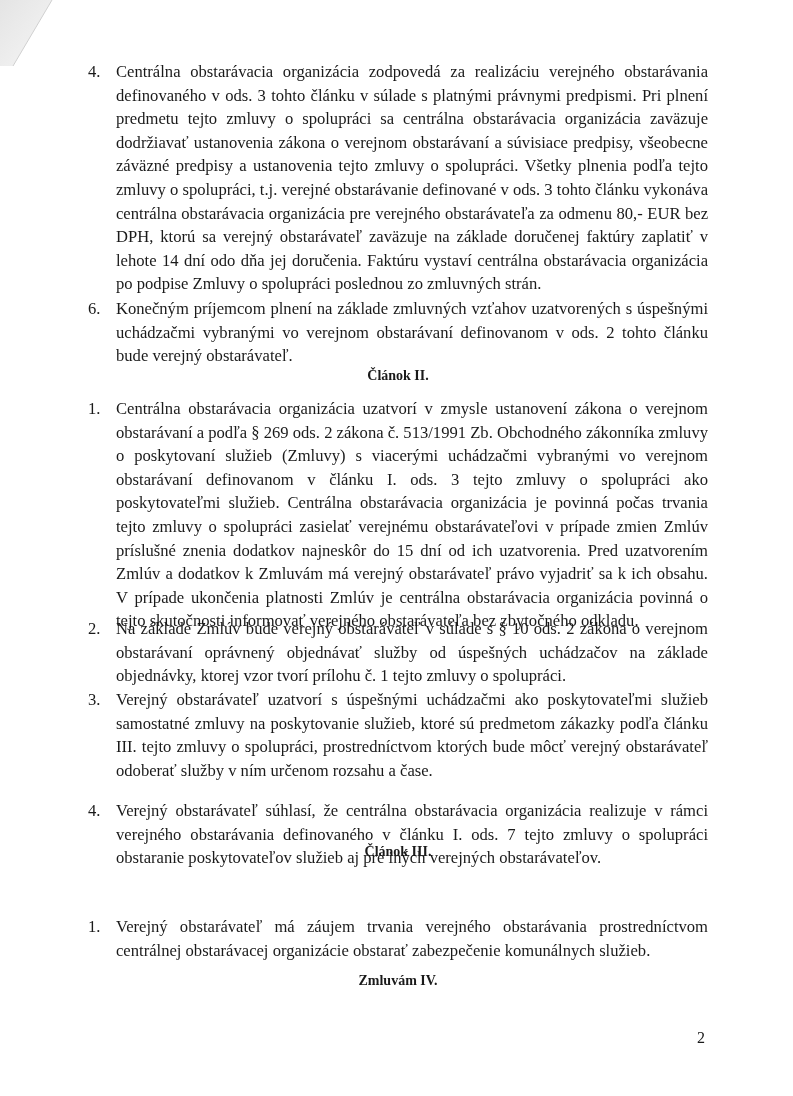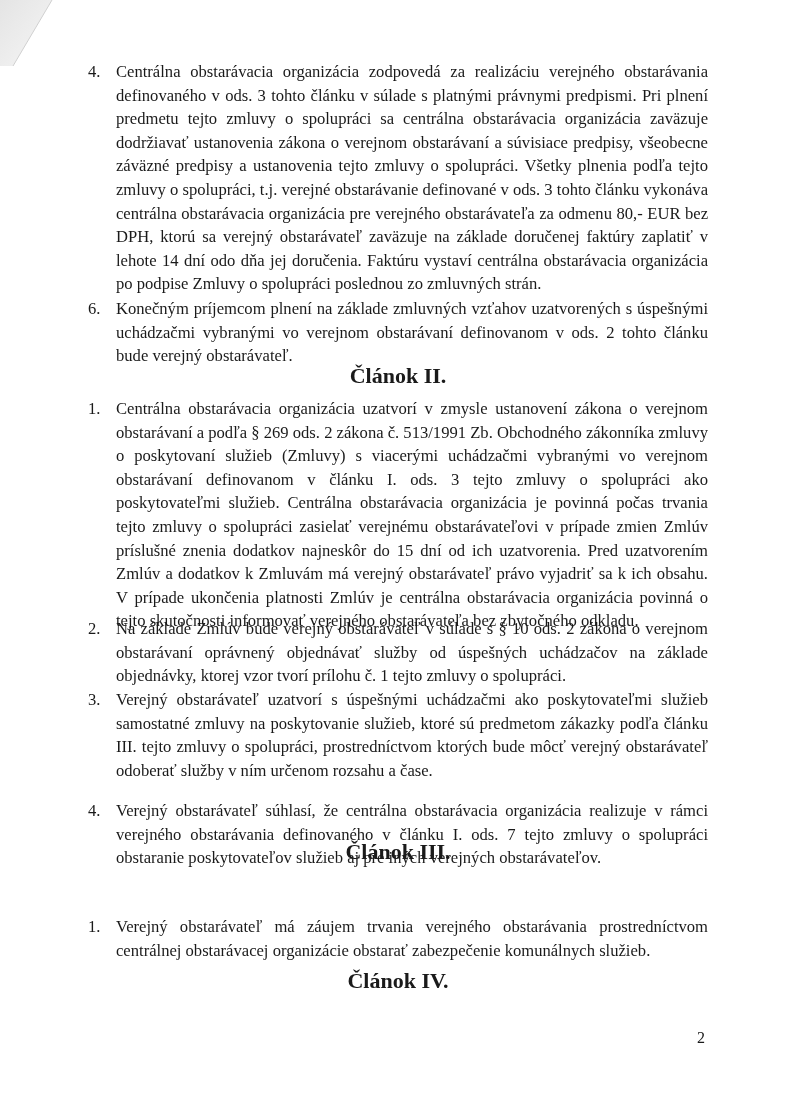--- a/index.html
+++ b/index.html
@@ -33,21 +33,21 @@
   .item .body {
     margin-left: 28px;
     text-align: justify;
     hyphens: none;
   }
   .heading {
     position: absolute;
     left: 0; width: 620px;
     text-align: center;
     font-weight: bold;
-    font-size: 22px;
+    font-size: 14px;
     line-height: 24px;
   }
   .page-number {
     position: absolute;
     left: 697px; top: 1029px;
     font-size: 16px;
     font-family: "Liberation Serif", serif;
   }
 </style>
 </head>
@@ -98,17 +98,17 @@
     <div class="body">Verejný obstarávateľ súhlasí, že centrálna obstarávacia organizácia realizuje v rámci verejného obstarávania definovaného v článku I. ods. 7 tejto zmluvy o spolupráci obstaranie poskytovateľov služieb aj pre iných verejných obstarávateľov.</div>
   </div>
 
   <div class="heading" style="top:840px;">Článok III.</div>
 
   <div class="item" style="top:915px;">
     <span class="num">1.</span>
     <div class="body">Verejný obstarávateľ má záujem trvania verejného obstarávania prostredníctvom centrálnej obstarávacej organizácie obstarať zabezpečenie komunálnych služieb.</div>
   </div>
 
-  <div class="heading" style="top:969px;">Článok IV.</div>
+  <div class="heading" style="top:969px;">Zmluvám IV.</div>
 
 </div>
 
 <div class="page-number">2</div>
 
 </body></html>

